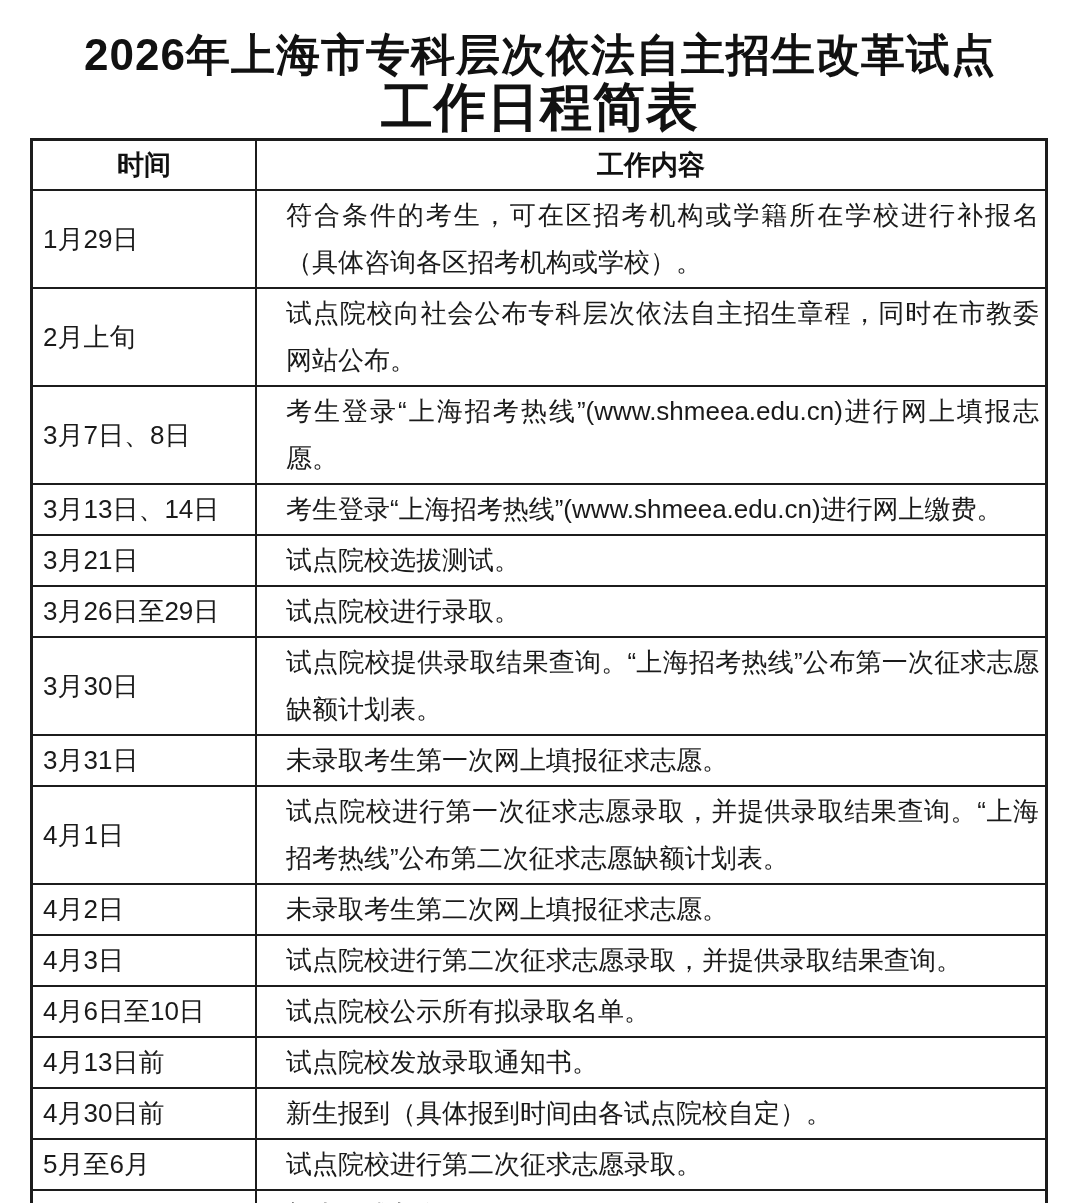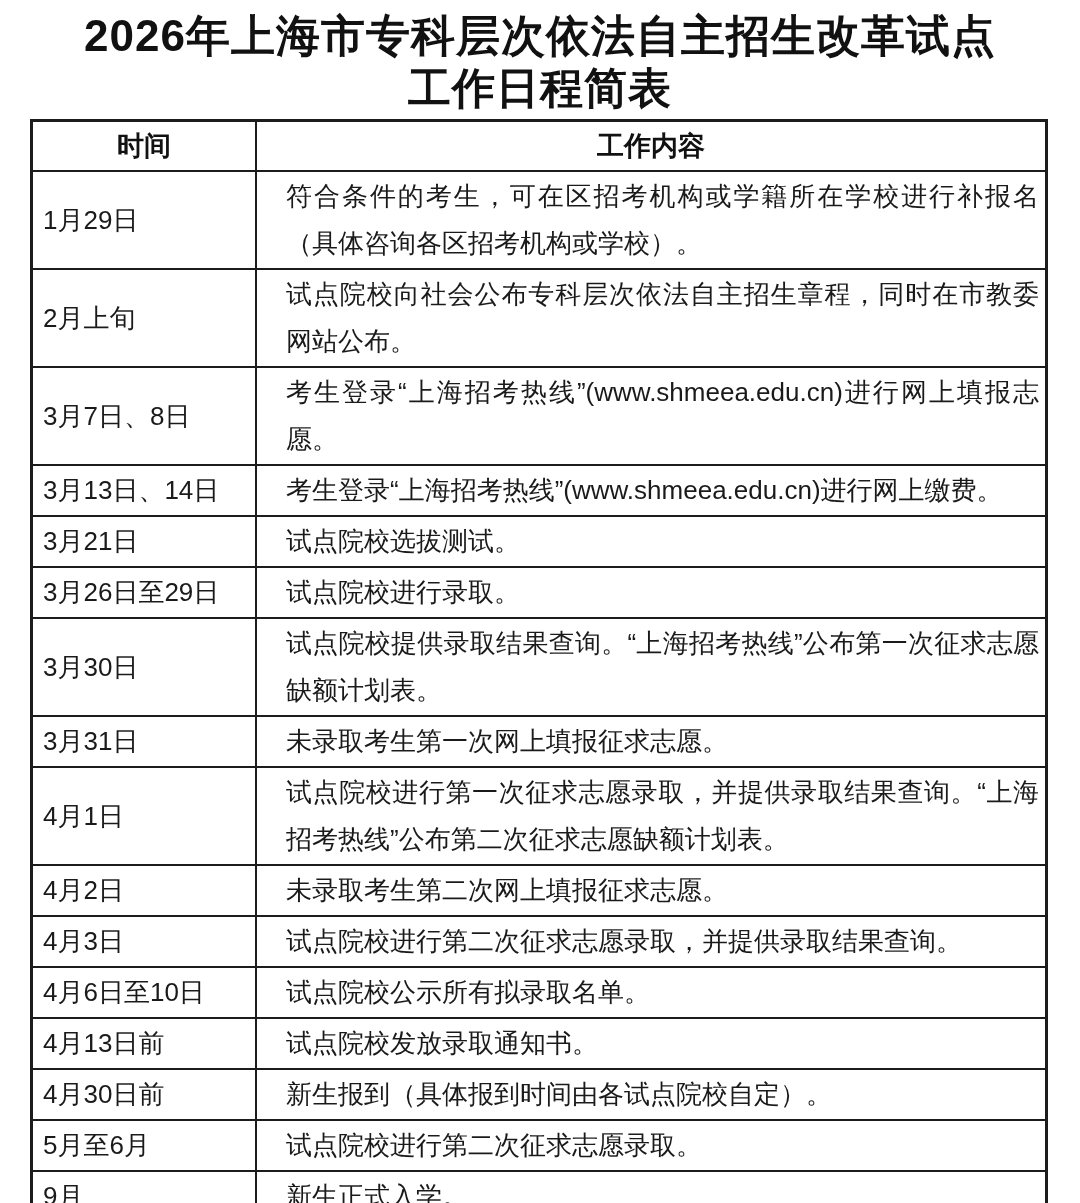--- a/index.html
+++ b/index.html
@@ -8,32 +8,32 @@
     background: #ffffff;
   }
   body {
     width: 1080px;
     height: 1203px;
     font-family: "Liberation Sans", "DejaVu Sans", sans-serif;
     color: #1a1a1a;
     -webkit-font-smoothing: antialiased;
   }
   .title-block {
-    padding-top: 9px;
+    padding-top: 28px;
     text-align: center;
     font-weight: bold;
     color: #111111;
   }
   .title-line1 {
     font-size: 44px;
     line-height: 54px;
     letter-spacing: 1px;
   }
   .title-line2 {
-    font-size: 43px;
+    font-size: 52px;
     line-height: 50px;
     letter-spacing: 1px;
   }
   table.schedule {
     border-collapse: collapse;
     table-layout: fixed;
     width: 1018px;
     margin: 6px 0 0 30px;
     border: 3px solid #1c1c1c;
   }

